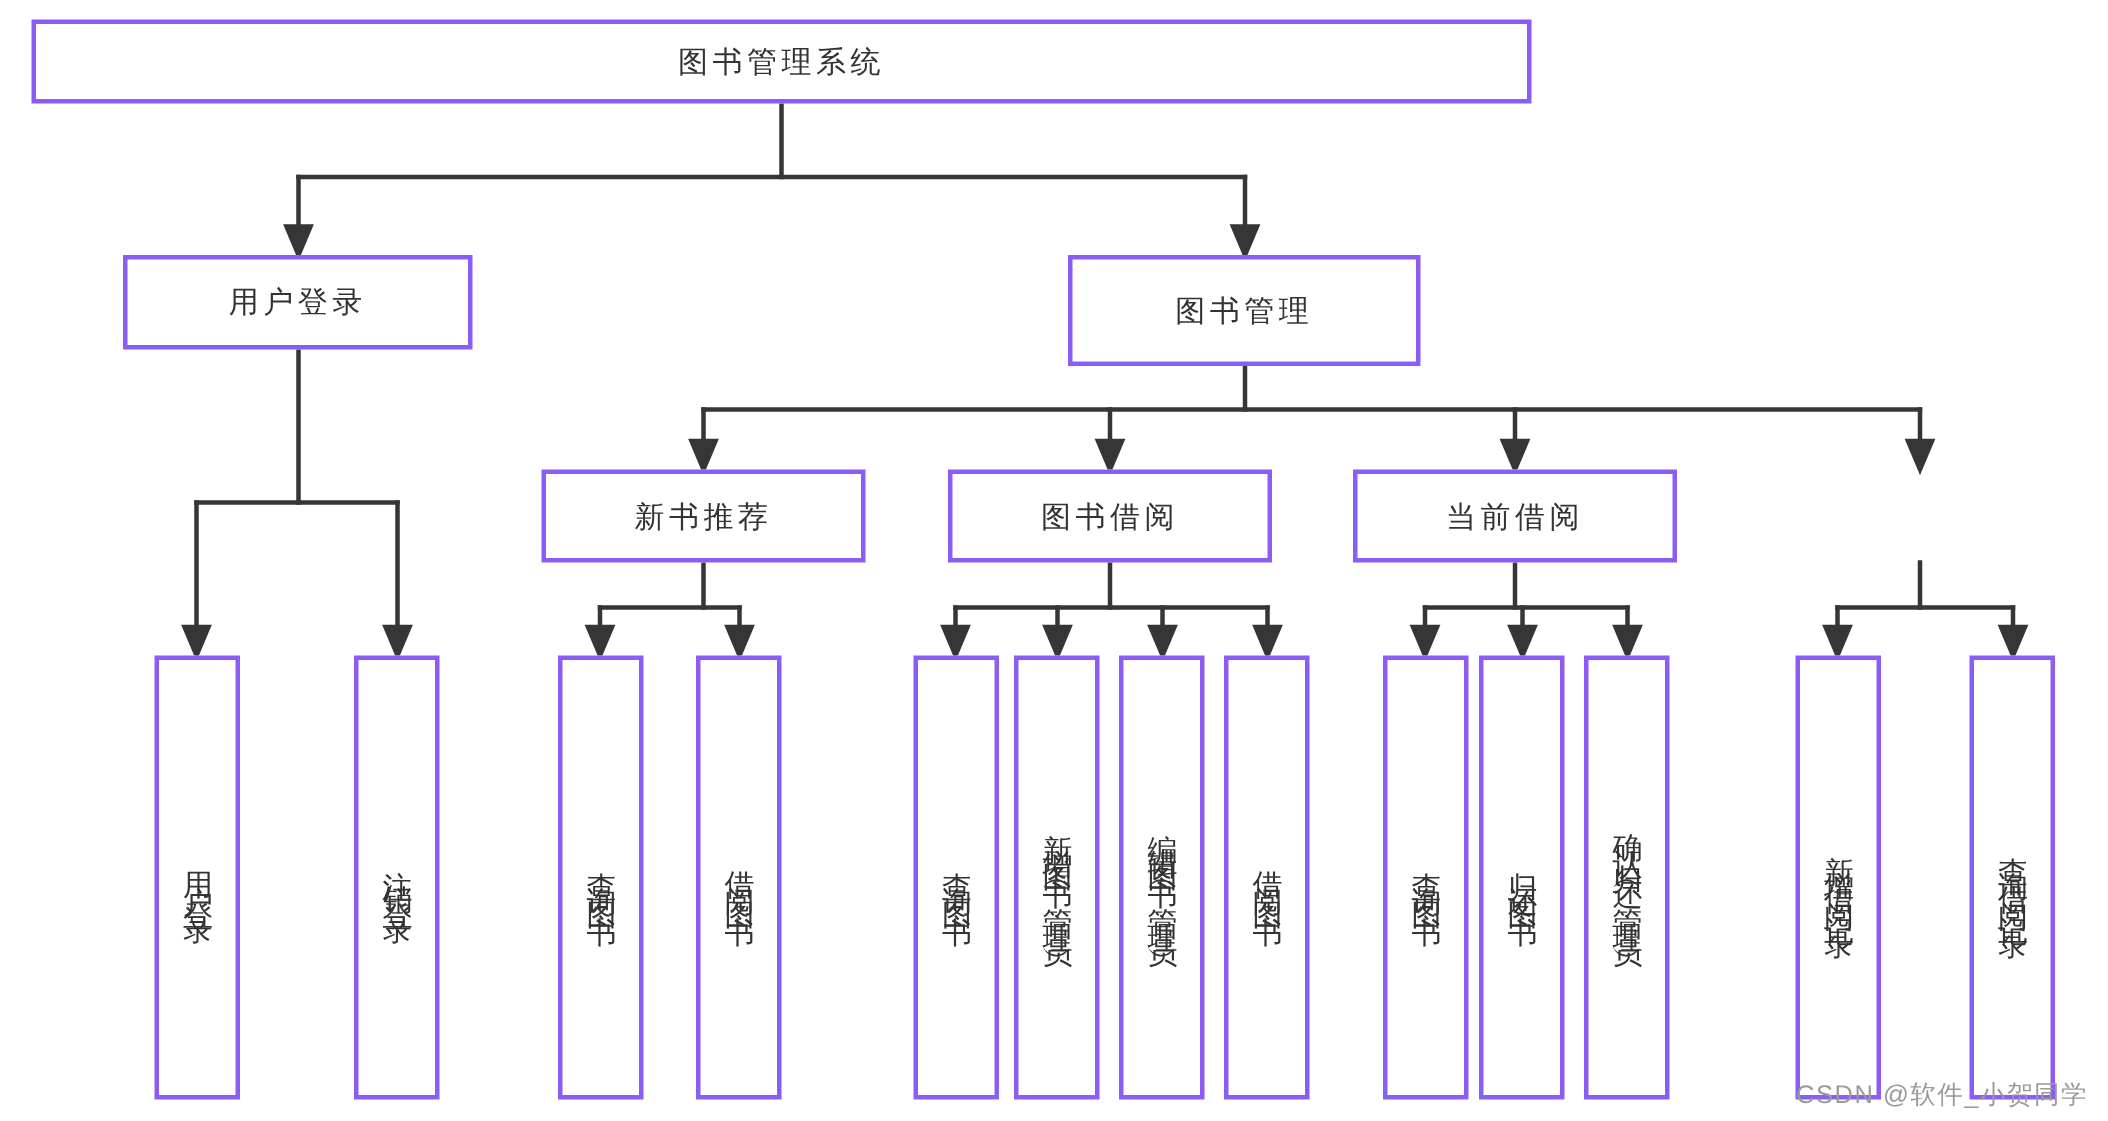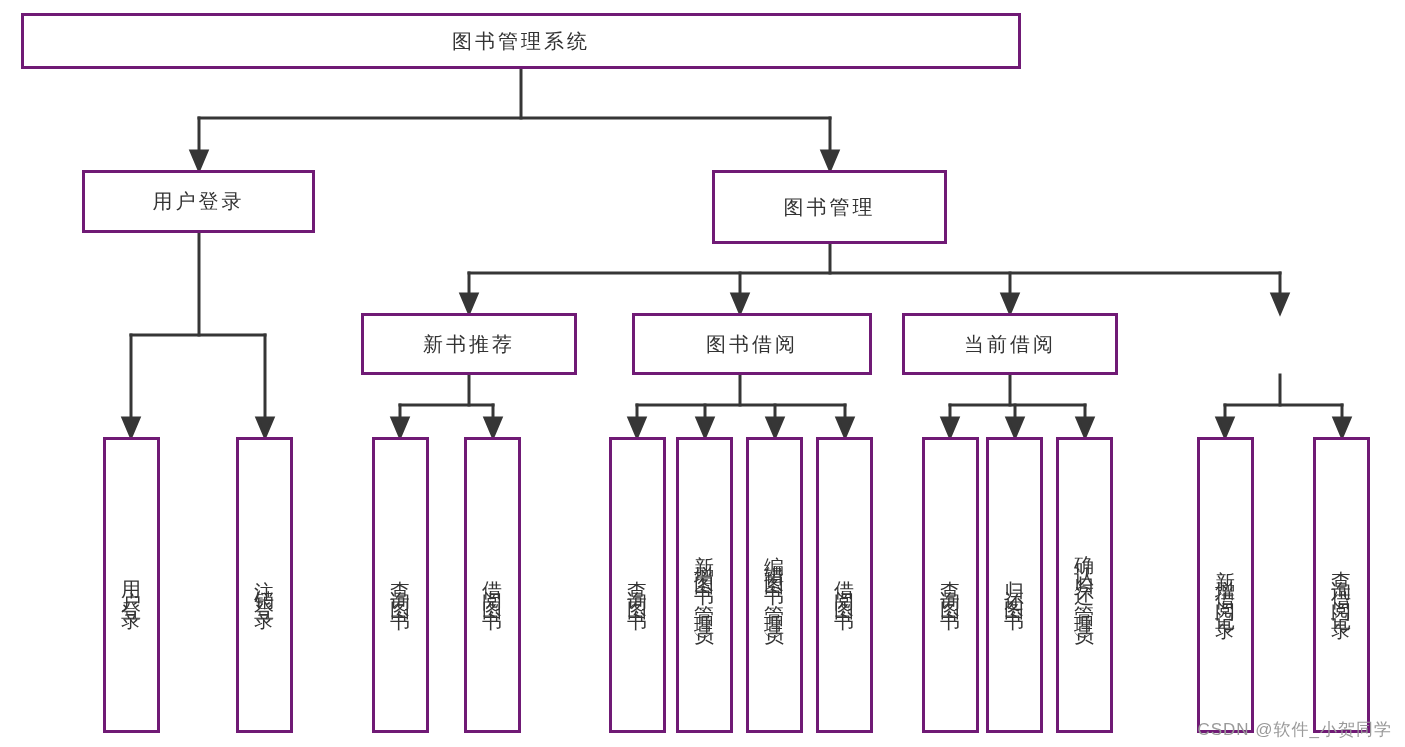--- a/index.html
+++ b/index.html
@@ -7,21 +7,21 @@
     position:relative;
     width:1405px;height:747px;
     background:#ffffff;
     overflow:hidden;
     font-family:"Liberation Sans","DejaVu Sans",sans-serif;
   }
   .wires{position:absolute;left:0;top:0;z-index:1;}
   .node{
     position:absolute;
     box-sizing:border-box;
-    border:3px solid #701a75;
+    border:3px solid #8b5cf6;
     background:#ffffff;
     color:#333333;
     display:flex;
     align-items:center;
     justify-content:center;
     z-index:2;
   }
   .node-h{
     font-size:20px;
     letter-spacing:3px;
@@ -126,21 +126,21 @@
   <div class="node node-h" style="left:82px;top:170px;width:233px;height:63px;">
     <span>用户登录</span>
   </div>
   <div class="node node-h" style="left:712px;top:170px;width:235px;height:74px;">
     <span>图书管理</span>
   </div>
 
   <div class="node node-h" style="left:361px;top:313px;width:216px;height:62px;">
     <span>新书推荐</span>
   </div>
-  <div class="node node-h" style="left:632px;top:313px;width:240px;height:62px;">
+  <div class="node node-h" style="left:632px;top:313px;width:216px;height:62px;">
     <span>图书借阅</span>
   </div>
   <div class="node node-h" style="left:902px;top:313px;width:216px;height:62px;">
     <span>当前借阅</span>
   </div>
 
   <div class="node node-v" style="left:103px;">
     <span class="vtext">用户登录</span>
   </div>
   <div class="node node-v" style="left:236px;">

